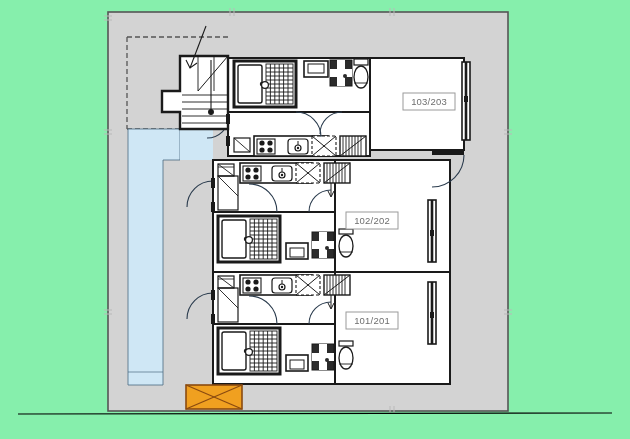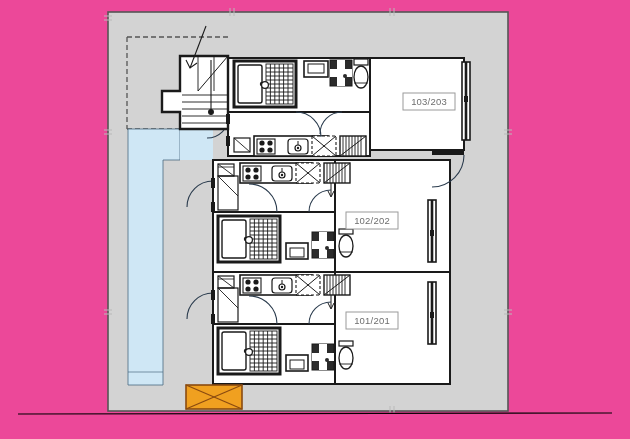--- a/index.html
+++ b/index.html
@@ -8,21 +8,21 @@
     padding: 0;
     background: #ffffff;
   }
   body {
     font-family: "Liberation Sans", sans-serif;
   }
   #plan-root {
     position: relative;
     width: 630px;
     height: 439px;
-    background: #ec4899;
+    background: #86efac;
     overflow: hidden;
   }
   #plan-svg {
     position: absolute;
     left: 0;
     top: 0;
     width: 630px;
     height: 439px;
     display: block;
   }

